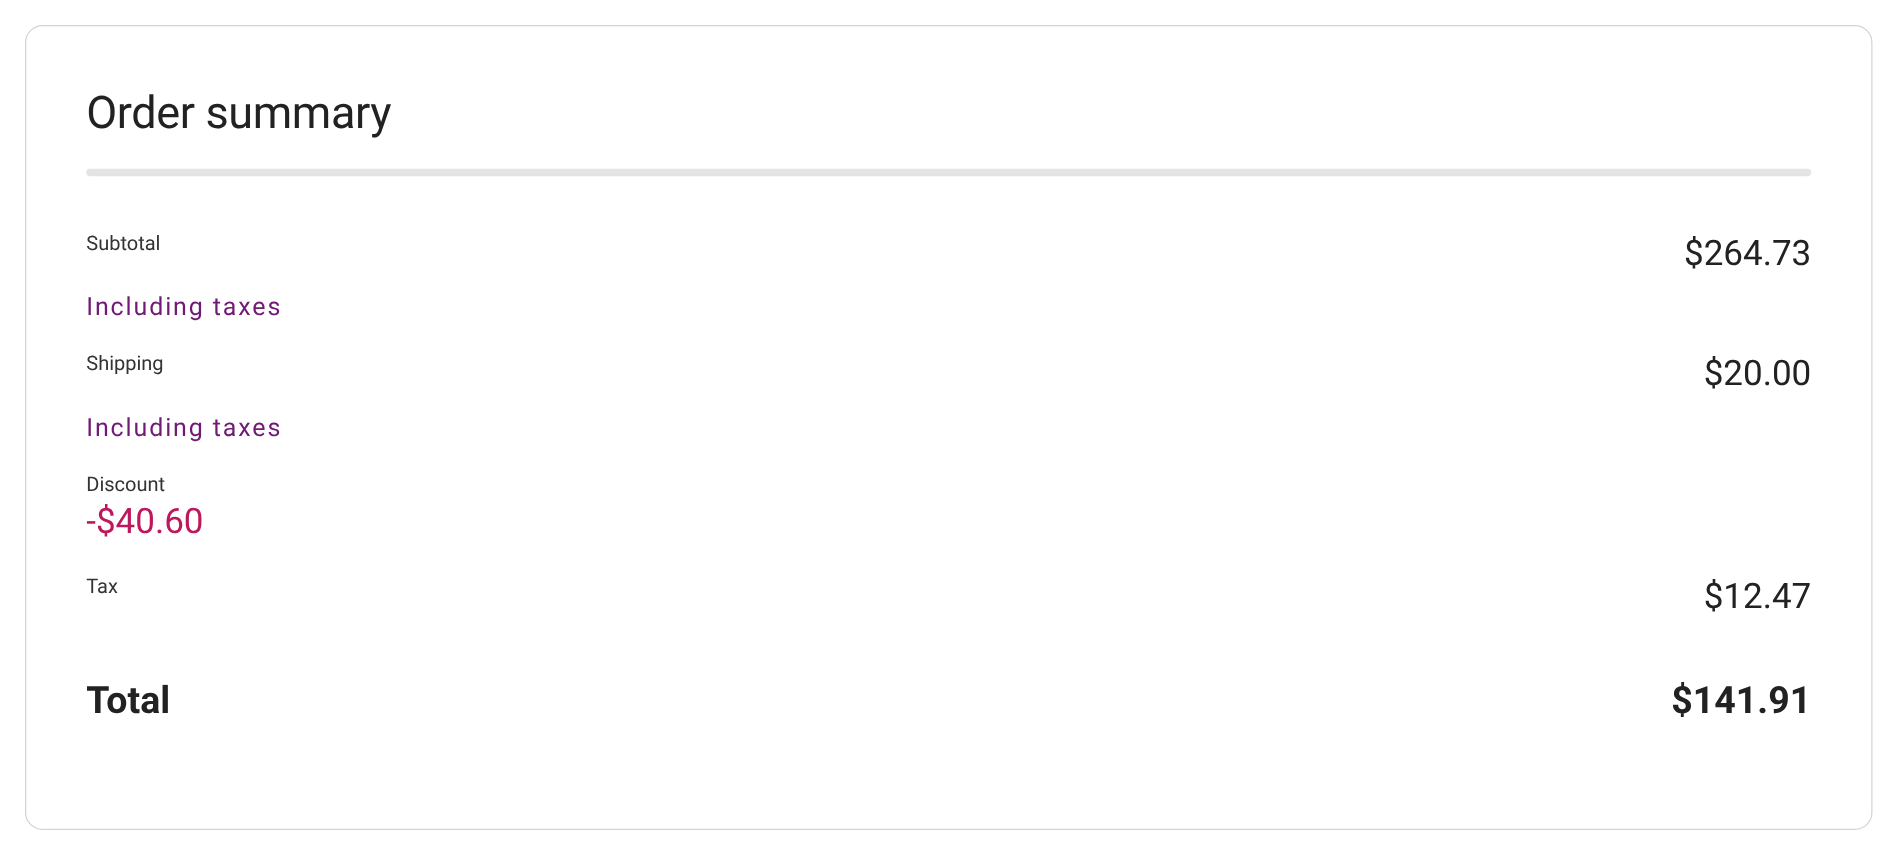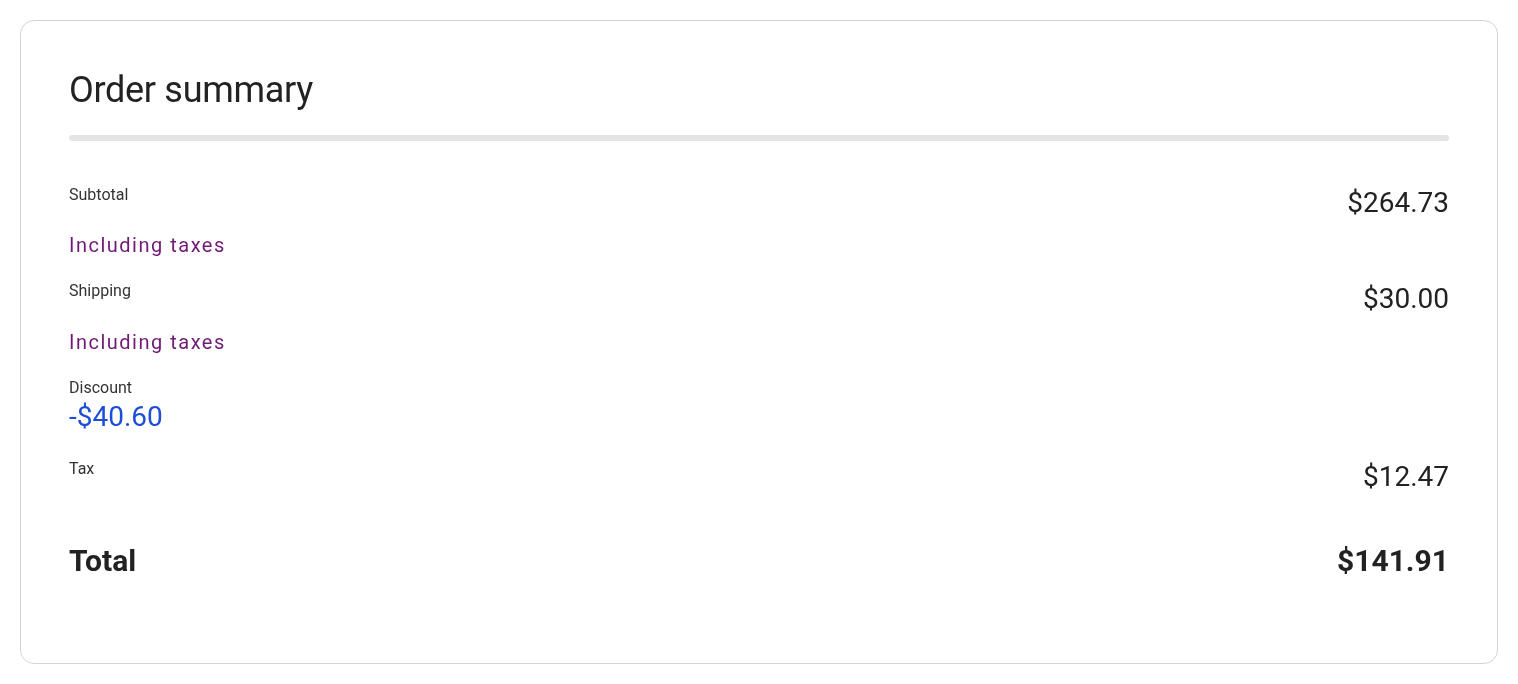--- a/index.html
+++ b/index.html
@@ -54,21 +54,21 @@
       line-height: 1.3;
     }
     .line-note {
       font-size: 20px;
       color: #701a75;
       letter-spacing: 1.5px;
       margin-top: 6px;
       margin-bottom: 24px;
     }
     .discount-value {
-      color: #1d4ed8;
+      color: #be185d;
       text-align: right;
     }
     .group-gap {
       margin-bottom: 24px;
       flex-direction: column;
     }
     .total-row {
       display: flex;
       justify-content: space-between;
       align-items: center;
@@ -94,21 +94,21 @@
   <div class="divider"></div>
 
   <div class="line">
     <div class="line-label">Subtotal</div>
     <div class="line-value">$264.73</div>
   </div>
   <div class="line-note">Including taxes</div>
 
   <div class="line">
     <div class="line-label">Shipping</div>
-    <div class="line-value">$30.00</div>
+    <div class="line-value">$20.00</div>
   </div>
   <div class="line-note">Including taxes</div>
 
   <div class="line group-gap">
     <div class="line-label">Discount</div>
     <div class="line-value discount-value">-$40.60</div>
   </div>
 
   <div class="line">
     <div class="line-label">Tax</div>

